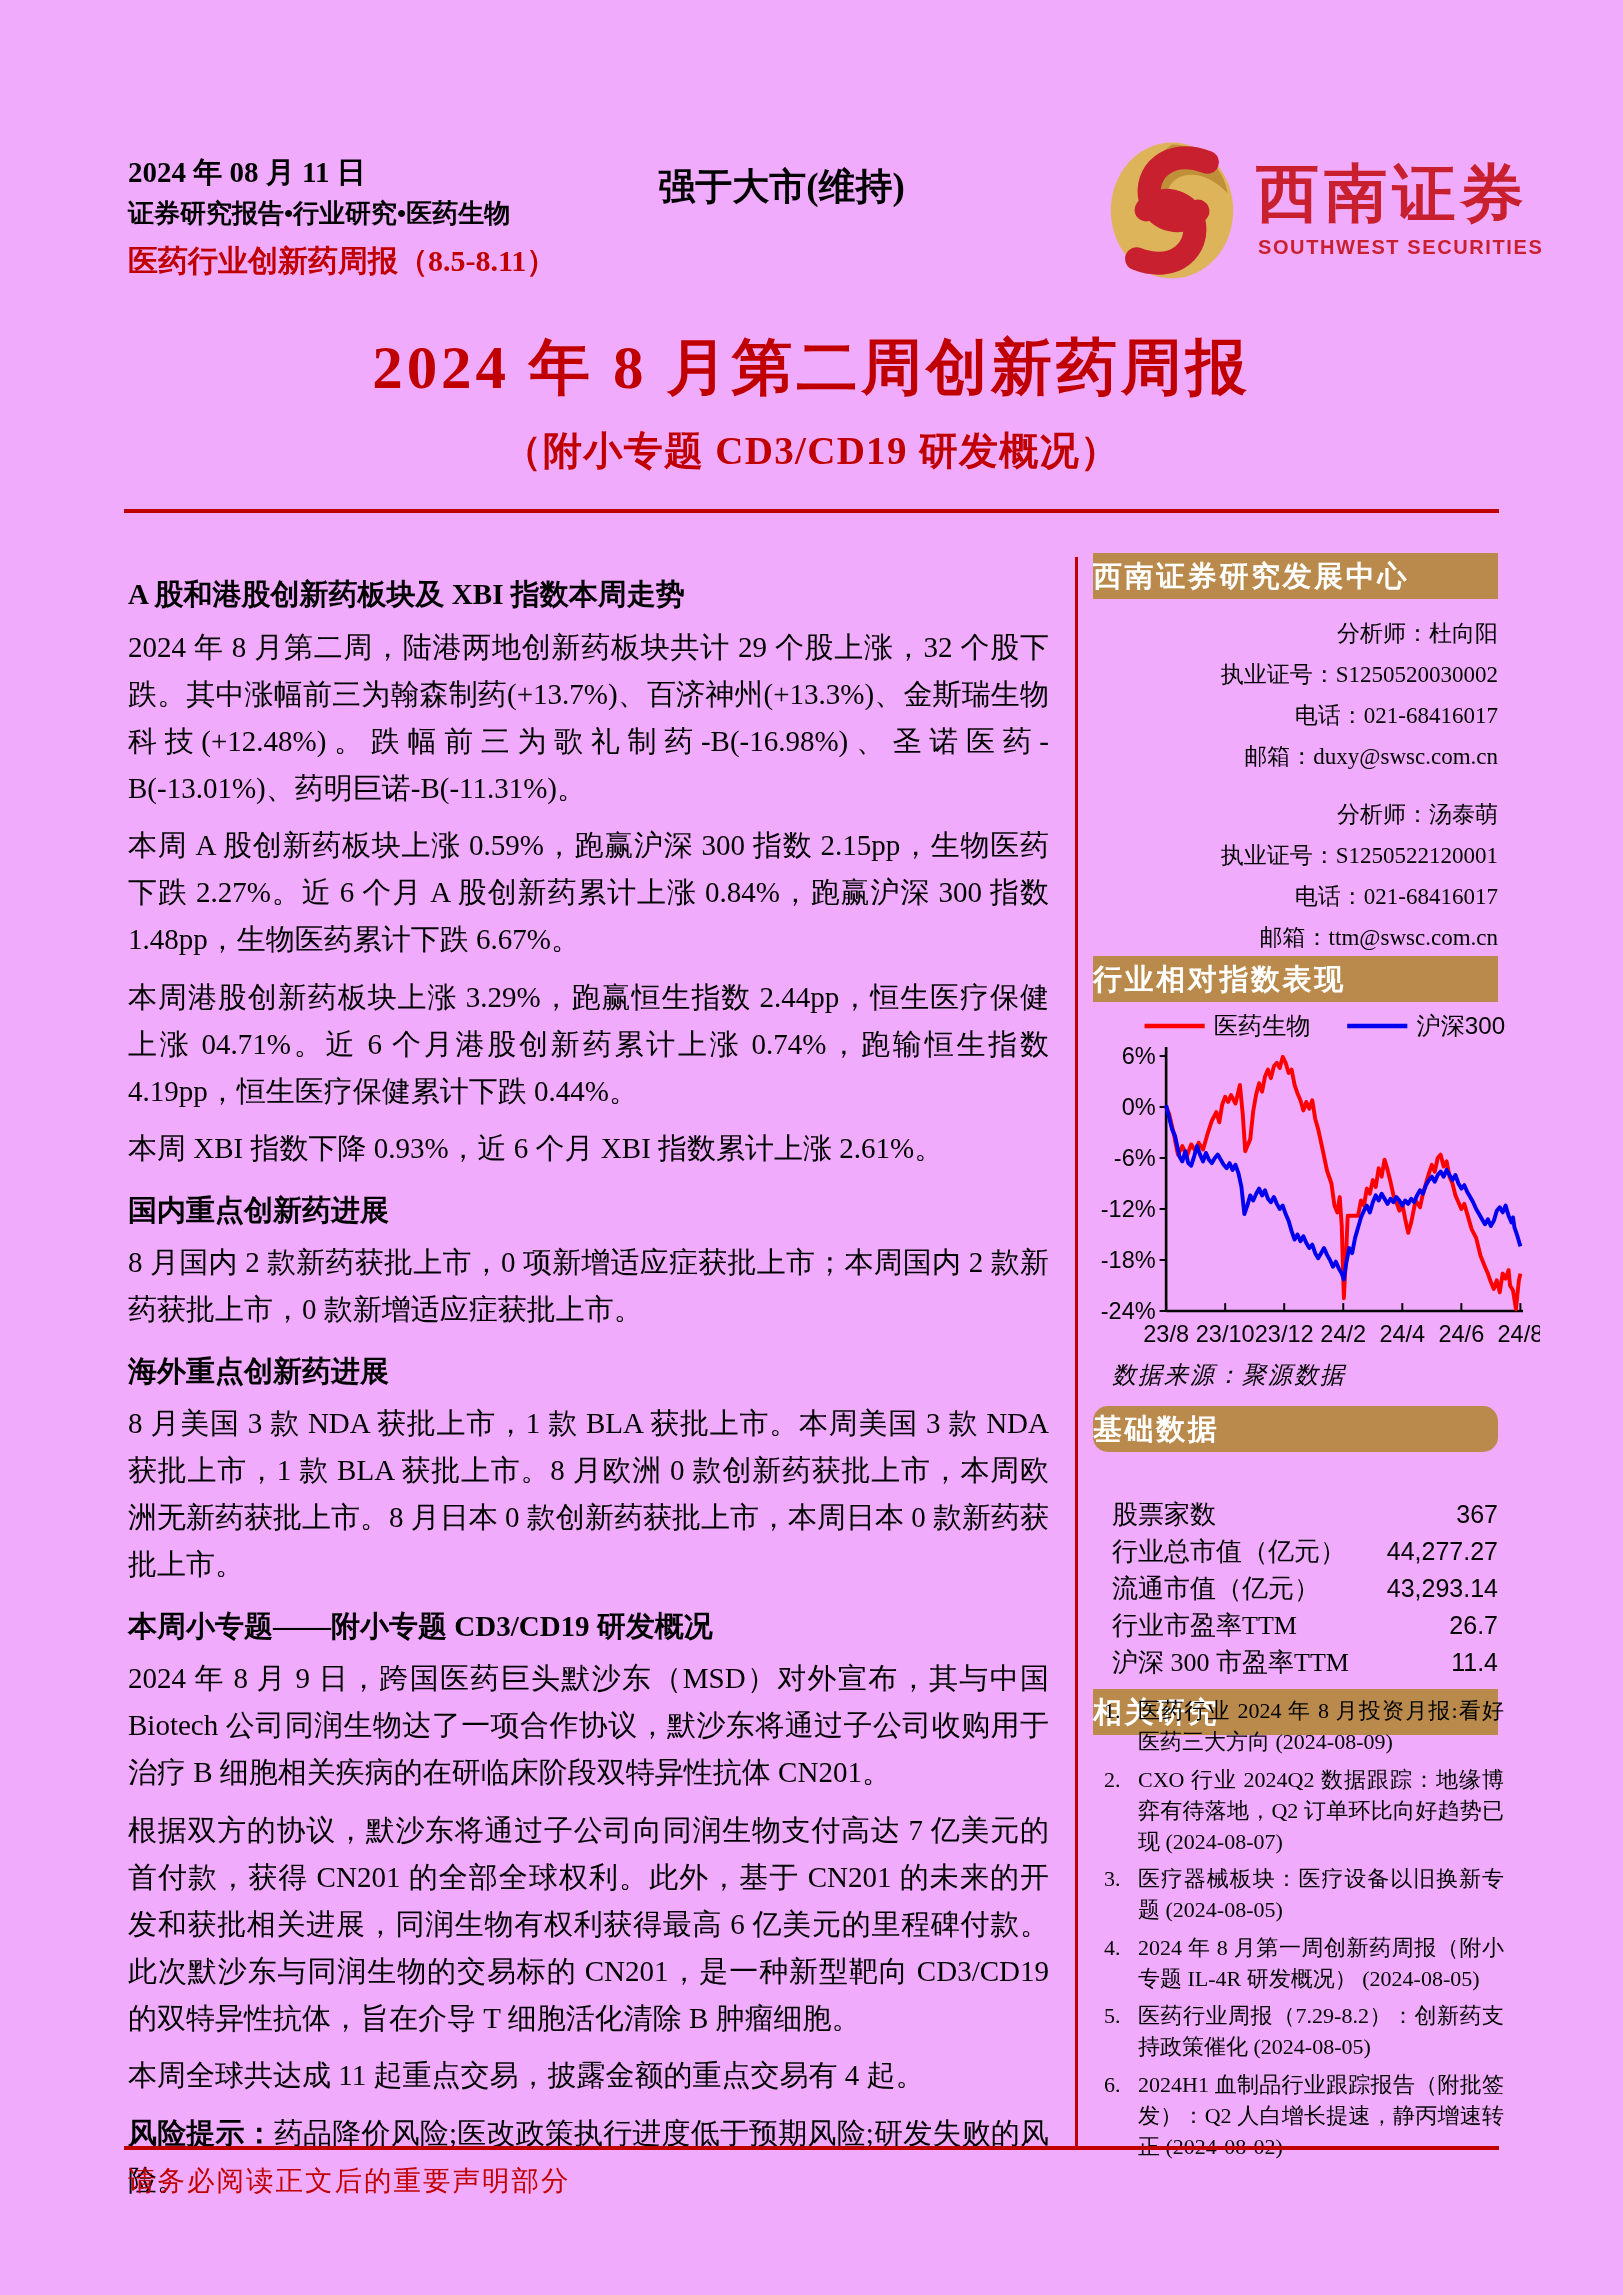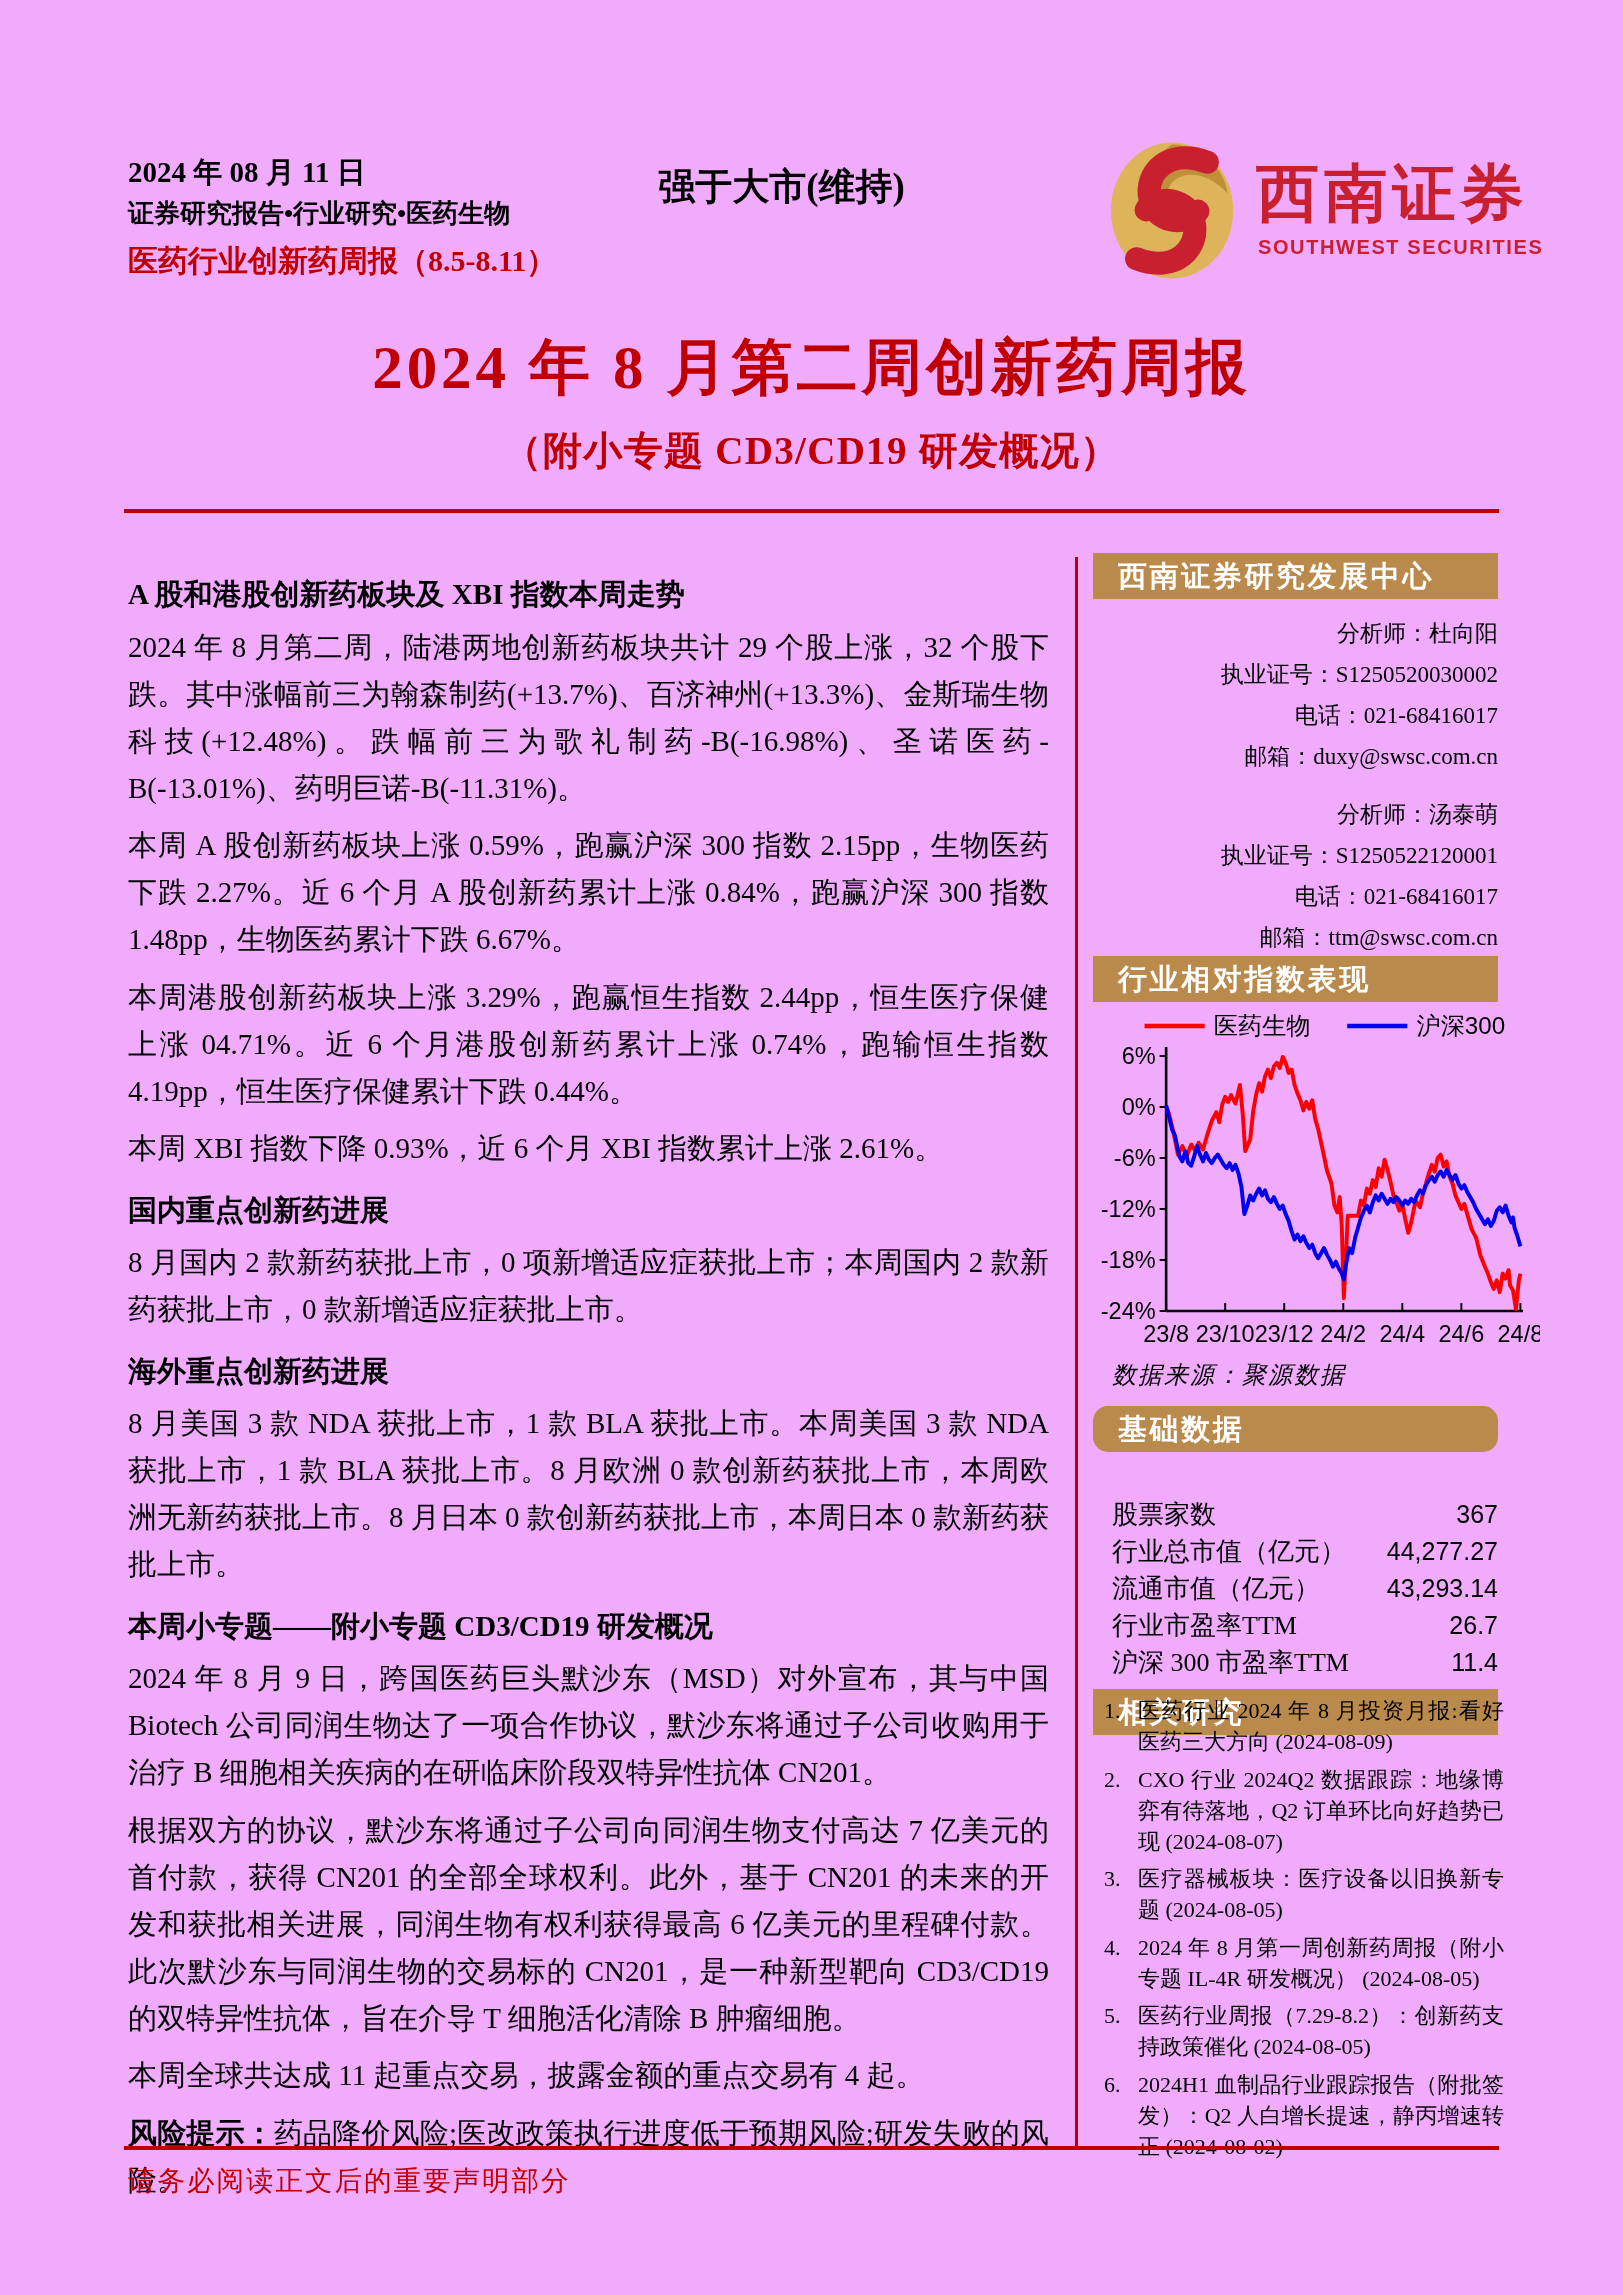--- a/index.html
+++ b/index.html
@@ -37,21 +37,21 @@
   .rule-top{position:absolute;left:124px;top:509px;width:1375px;height:3.9px;background:var(--color-accent);}
   .rule-bottom{position:absolute;left:124px;top:2146px;width:1375px;height:3.9px;background:var(--color-accent);}
   .v-divider{position:absolute;left:1075px;top:557px;width:2.6px;height:1590px;background:var(--color-accent);}
   
   .main-col{position:absolute;left:128px;top:557px;width:921px;}
   .sec-h{font-size:29px;font-weight:bold;line-height:46px;margin:14.4px 0 6.5px 0;}
   .para{font-size:29px;line-height:47px;margin:6.5px 0 10.5px 0;text-align:justify;}
   .para b{font-weight:bold;}
   
   .band{position:absolute;left:1093px;width:405px;height:46px;background:var(--color-gold);
-    color:#ffffff;font-size:29px;font-weight:bold;line-height:46px;padding-left:25px;
+    color:#ffffff;font-size:29px;font-weight:bold;line-height:46px;
     box-sizing:border-box;letter-spacing:2.6px;}
   .band1{top:553px;}
   .band2{top:956px;}
   .band3{top:1406px;border-radius:15px;}
   .band4{top:1689px;}
   .analysts{position:absolute;left:1112px;top:613px;width:386px;}
   .an-line{font-size:23px;line-height:41px;white-space:nowrap;text-align:right;}
   .an-gap{height:17px;}
   .chart-wrap{position:absolute;left:1089px;top:1010px;width:451px;height:347px;}
   .chart-source{position:absolute;left:1112px;top:1359px;font-size:24px;font-style:italic;

